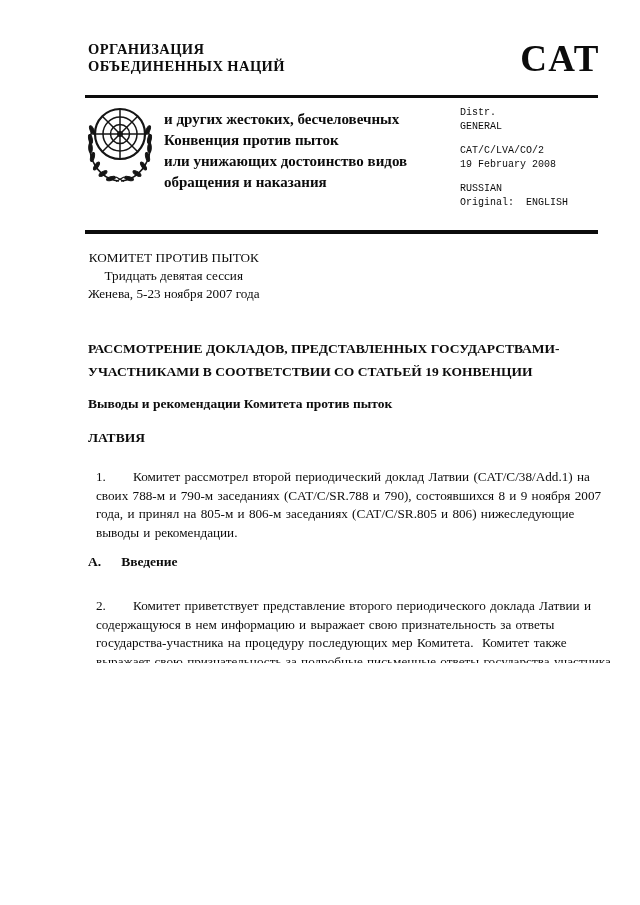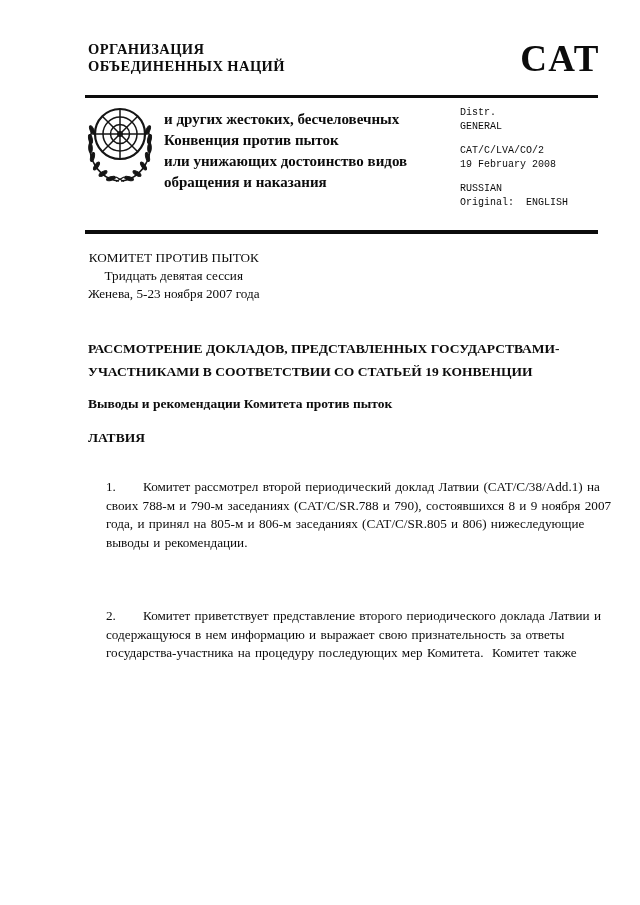--- a/index.html
+++ b/index.html
@@ -70,21 +70,21 @@
   .main-title { top: 337px; line-height: 23px; }
   .main-title div { white-space: nowrap; }
   .subtitle { top: 396px; }
   .country { top: 430px; }
   .section-heading { top: 554px; }
   .section-num { margin-right: 20px; }
 
   
   .body-para {
     left: 88px; width: 516px;
-    margin: 18px;
+    margin: 8px;
     font-size: 13.2px;
     line-height: 18.5px;
     word-spacing: 1px;
   }
   .para-1 { top: 460px; }
   .para-2 { top: 589px; }
   .para-num { display: inline-block; width: 37px; }
   .para-text { white-space: pre-wrap; }
 
   
@@ -179,20 +179,23 @@
     <div>РАССМОТРЕНИЕ ДОКЛАДОВ, ПРЕДСТАВЛЕННЫХ ГОСУДАРСТВАМИ-</div>
     <div>УЧАСТНИКАМИ В СООТВЕТСТВИИ СО СТАТЬЕЙ 19 КОНВЕНЦИИ</div>
   </div>
   <div class="abs centered country">ЛАТВИЯ</div>
   <div class="abs centered subtitle">Выводы и рекомендации Комитета против пыток</div>
 
   <p class="abs body-para para-1">
     <span class="para-num">1.</span><span class="para-text">Комитет рассмотрел второй периодический доклад Латвии (CAT/C/38/Add.1) на своих 788-м и 790-м заседаниях (CAT/C/SR.788 и 790), состоявшихся 8 и 9 ноября 2007 года, и принял на 805-м и 806-м заседаниях (CAT/C/SR.805 и 806) нижеследующие выводы и рекомендации.</span>
   </p>
 
+  <div class="abs centered section-heading">
+    <span class="section-num">A.</span><span>Введение</span>
+  </div>
 
   <p class="abs body-para para-2">
     <span class="para-num">2.</span><span class="para-text">Комитет приветствует представление второго периодического доклада Латвии и содержащуюся в нем информацию и выражает свою признательность за ответы государства-участника на процедуру последующих мер Комитета.  Комитет также выражает свою признательность за подробные письменные ответы государства-участника на перечень вопросов (CAT/C/LVA/Q/2/Add.1), которые содержат дополнительную информацию о законодательных, административных, судебных и прочих мерах, принятых государством-участником с целью предотвращения актов пыток и других жестоких, бесчеловечных или унижающих достоинство видов обращения и наказания.  Кроме того, Комитет с удовлетворением отмечает конструктивные усилия, предпринятые многосекторальной делегацией государства-участника с целью представления дополнительной информации и разъяснений во время диалога.</span>
   </p>
 
   <div class="abs footer-ref">GE.08-40611 (R)   020508   050508</div>
 
 </div>
 
 </body></html>

